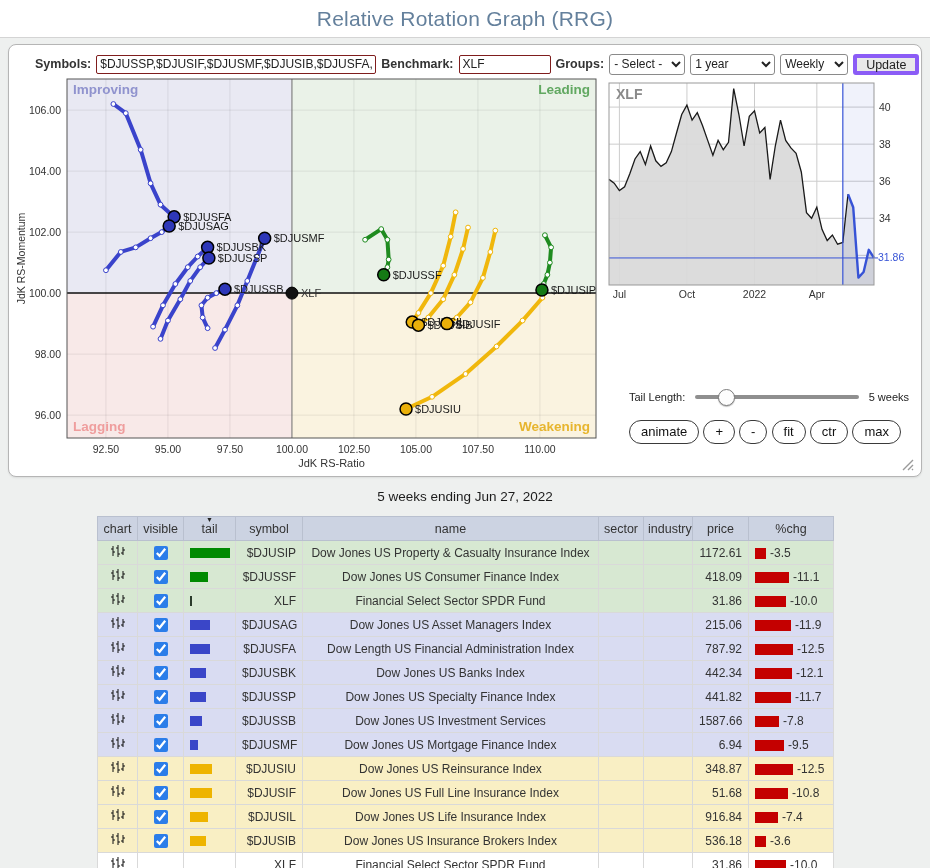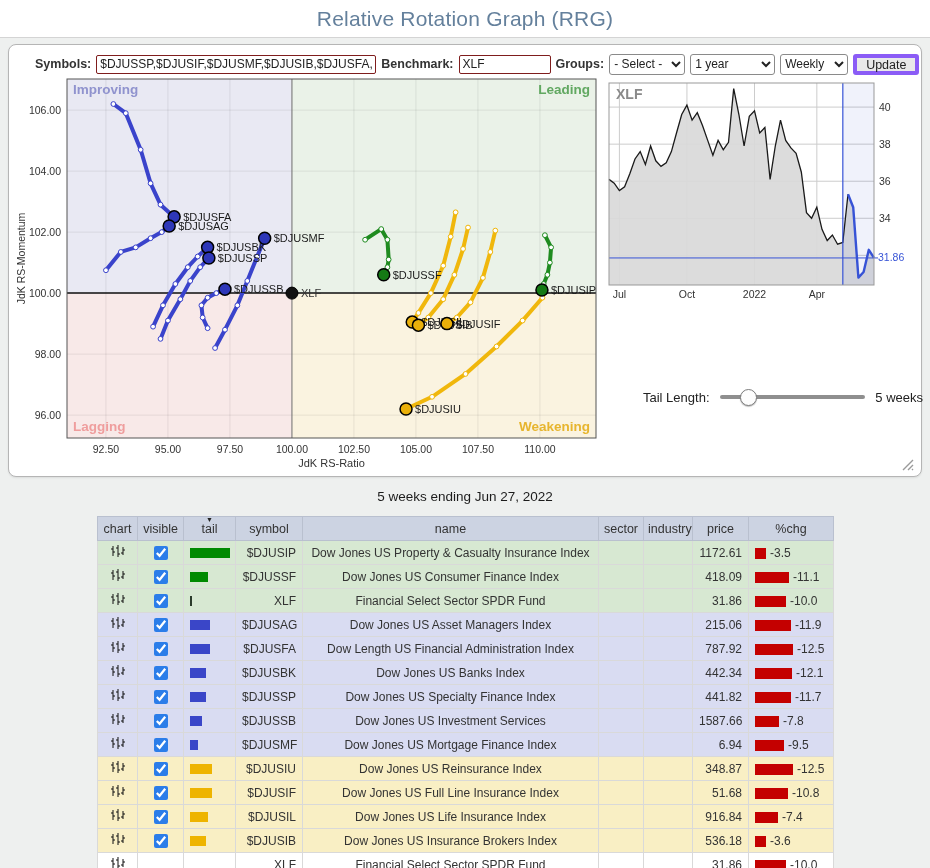--- a/index.html
+++ b/index.html
@@ -9,21 +9,21 @@
   .panel{position:absolute;left:8px;top:44px;width:912px;height:431px;background:#ffffff;border:1px solid #b5b5b5;border-radius:8px;box-shadow:0 1px 2px rgba(0,0,0,.08);}
   .toolbar{position:absolute;left:26px;top:8px;height:22px;display:flex;align-items:center;gap:5px;font-size:12.5px;color:#333;}
   .toolbar label{white-space:nowrap;font-weight:bold;}
   .toolbar input{border:1px solid #7f1d1d;border-radius:2px;height:17px;font-size:12px;font-family:"Liberation Sans",sans-serif;padding:0 3px;color:#222;}
   #symbols-input{width:272px;}
   #benchmark-input{width:84px;}
   .toolbar select{height:21px;font-size:12px;font-family:"Liberation Sans",sans-serif;color:#222;border:1px solid #8a8a8a;border-radius:3px;background:#fff;}
   #update-button{height:21px;border:4px solid #8b5cf6;border-radius:3px;background:#e9e9e9;font-size:12.5px;padding:0 9px;color:#222;}
   #rrg-wrap{position:absolute;left:6px;top:32px;}
   #mini-wrap{position:absolute;left:599px;top:37px;}
-  .tailrow{position:absolute;left:620px;top:344px;width:280px;display:flex;align-items:center;font-size:13px;color:#222;margin-left:14px;}
+  .tailrow{position:absolute;left:620px;top:344px;width:280px;display:flex;align-items:center;font-size:11px;color:#222;}
   .slider{flex:1;margin:0 10px;position:relative;height:16px;}
   .slider .track{position:absolute;left:0;right:0;top:6px;height:4px;background:#8f8f8f;border-radius:2px;}
   .slider .thumb{position:absolute;left:14%;top:0;width:15px;height:15px;border-radius:50%;background:#fdfdfd;border:1px solid #7d7d7d;box-shadow:0 1px 1px rgba(0,0,0,.25);}
   .btnrow{position:absolute;left:620px;top:375px;width:272px;display:flex;justify-content:space-between;}
   .btnrow button{border:1.5px solid #3a3a3a;border-radius:14px;background:#fff;color:#111;font-size:13px;font-family:"Liberation Sans",sans-serif;padding:4px 11px;line-height:1.1;}
   .resize-handle{position:absolute;right:7px;bottom:6px;width:13px;height:13px;}
   .caption{position:absolute;left:0;top:489px;width:930px;text-align:center;font-size:13.5px;color:#1c1c1c;}
   table.sym{position:absolute;left:97px;top:516px;width:736px;border-collapse:collapse;font-size:12px;color:#333;table-layout:fixed;}
   table.sym th{background:#ccd3e2;font-weight:400;font-size:12.5px;border:1px solid #b9c0cf;padding:2px 4px;height:19px;position:relative;}
   table.sym td{border:1px solid #d9d9d9;padding:2px 6px;height:19px;white-space:nowrap;overflow:hidden;}
@@ -230,20 +230,28 @@
 
   <div class="tailrow">
     <span>Tail Length:</span>
     <div class="slider">
       <div class="track"></div>
       <div class="thumb"></div>
     </div>
     <span>5 weeks</span>
   </div>
 
+  <div class="btnrow" id="btn-row">
+      <button>animate</button>
+      <button>+</button>
+      <button>-</button>
+      <button>fit</button>
+      <button>ctr</button>
+      <button>max</button>
+    </div>
 
   <div class="resize-handle">
     <svg width="13" height="13">
         <path d="M12 2 L2 12 M12 7 L7 12 M12 11 L11 12" stroke="#9a9a9a" stroke-width="1.4" fill="none"></path>
       </svg>
   </div>
 </div>
 
 <div class="caption">5 weeks ending Jun 27, 2022</div>
 

